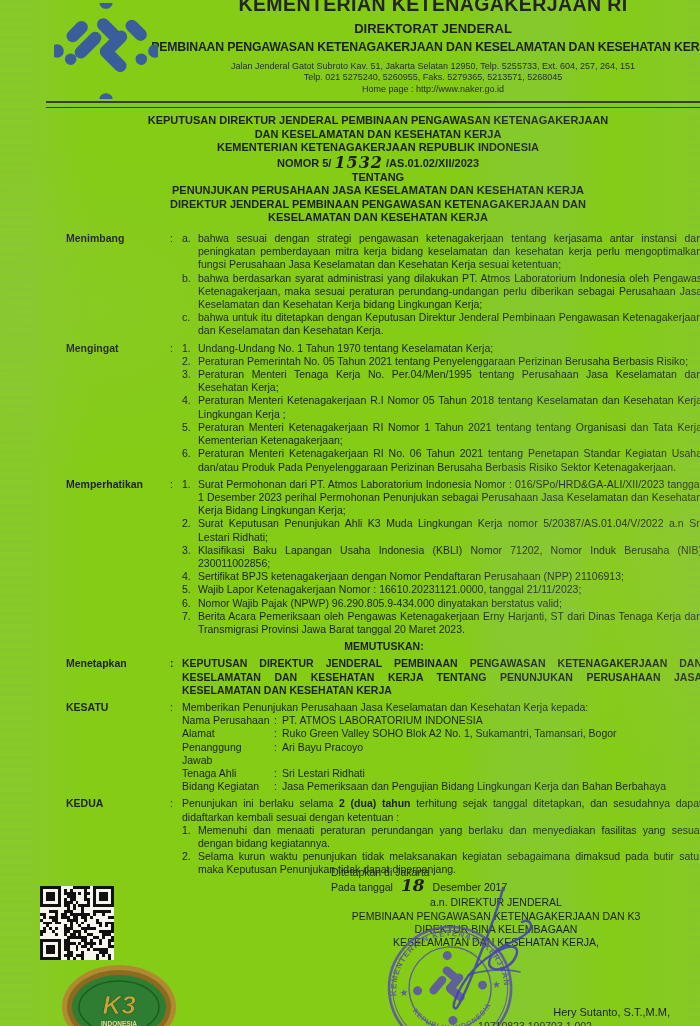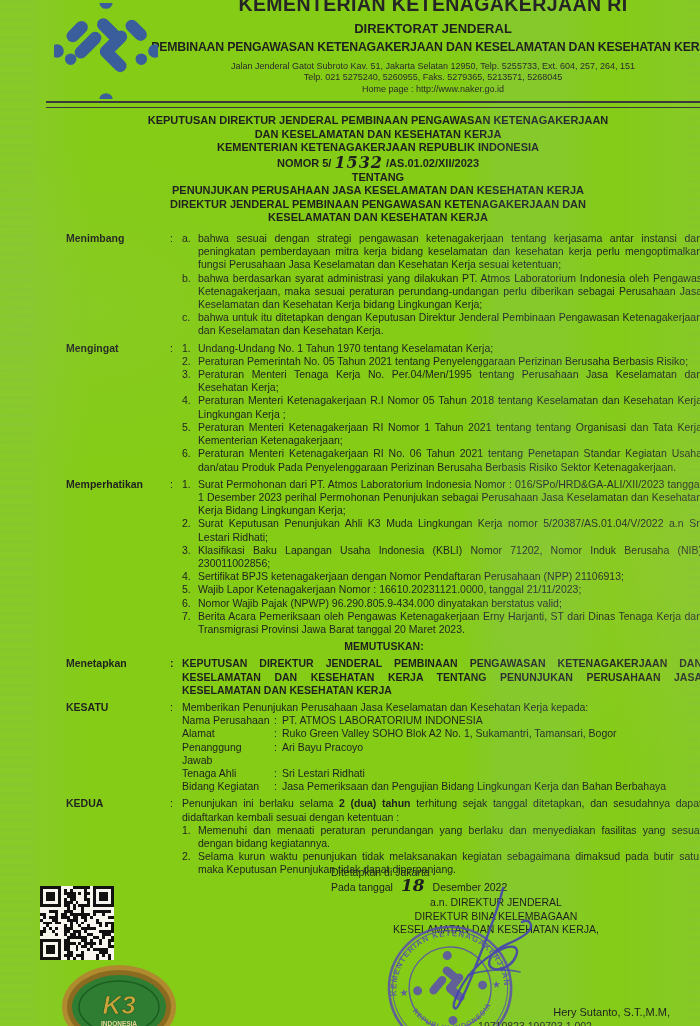--- a/index.html
+++ b/index.html
@@ -256,23 +256,24 @@
             <span class="mk">2.</span>
             <span class="tx">Selama kurun waktu penunjukan tidak melaksanakan kegiatan sebagaimana dimaksud pada butir satu, maka Keputusan Penunjukan tidak dapat diperpanjang.</span>
           </div>
       </div>
     </div>
   </div>
 
   <div class="closing">
     <div class="l1">Ditetapkan di Jakarta</div>
     <div class="l2">
-      <span>Pada tanggal</span><span class="date-hand">18</span><span>Desember 2022</span>
+      <span>Pada tanggal</span><span class="date-hand">18</span><span>Desember 2017</span>
     </div>
     <div class="cent" style="margin-top:2px">a.n. DIREKTUR JENDERAL</div>
+    <div class="cent">PEMBINAAN PENGAWASAN KETENAGAKERJAAN DAN K3</div>
     <div class="cent">DIREKTUR BINA KELEMBAGAAN</div>
     <div class="cent">KESELAMATAN DAN KESEHATAN KERJA,</div>
   </div>
 
   <svg class="stamp" viewBox="0 0 152 150">
     <defs>
       <path id="arcTop" d="M 22 78 A 54 54 0 0 1 130 78"></path>
       <path id="arcBot" d="M 30 72 A 46 46 0 0 0 122 72"></path>
     </defs>
     <circle cx="76" cy="76" r="61" fill="none" stroke="#5b4fae" stroke-width="2.6"></circle>

